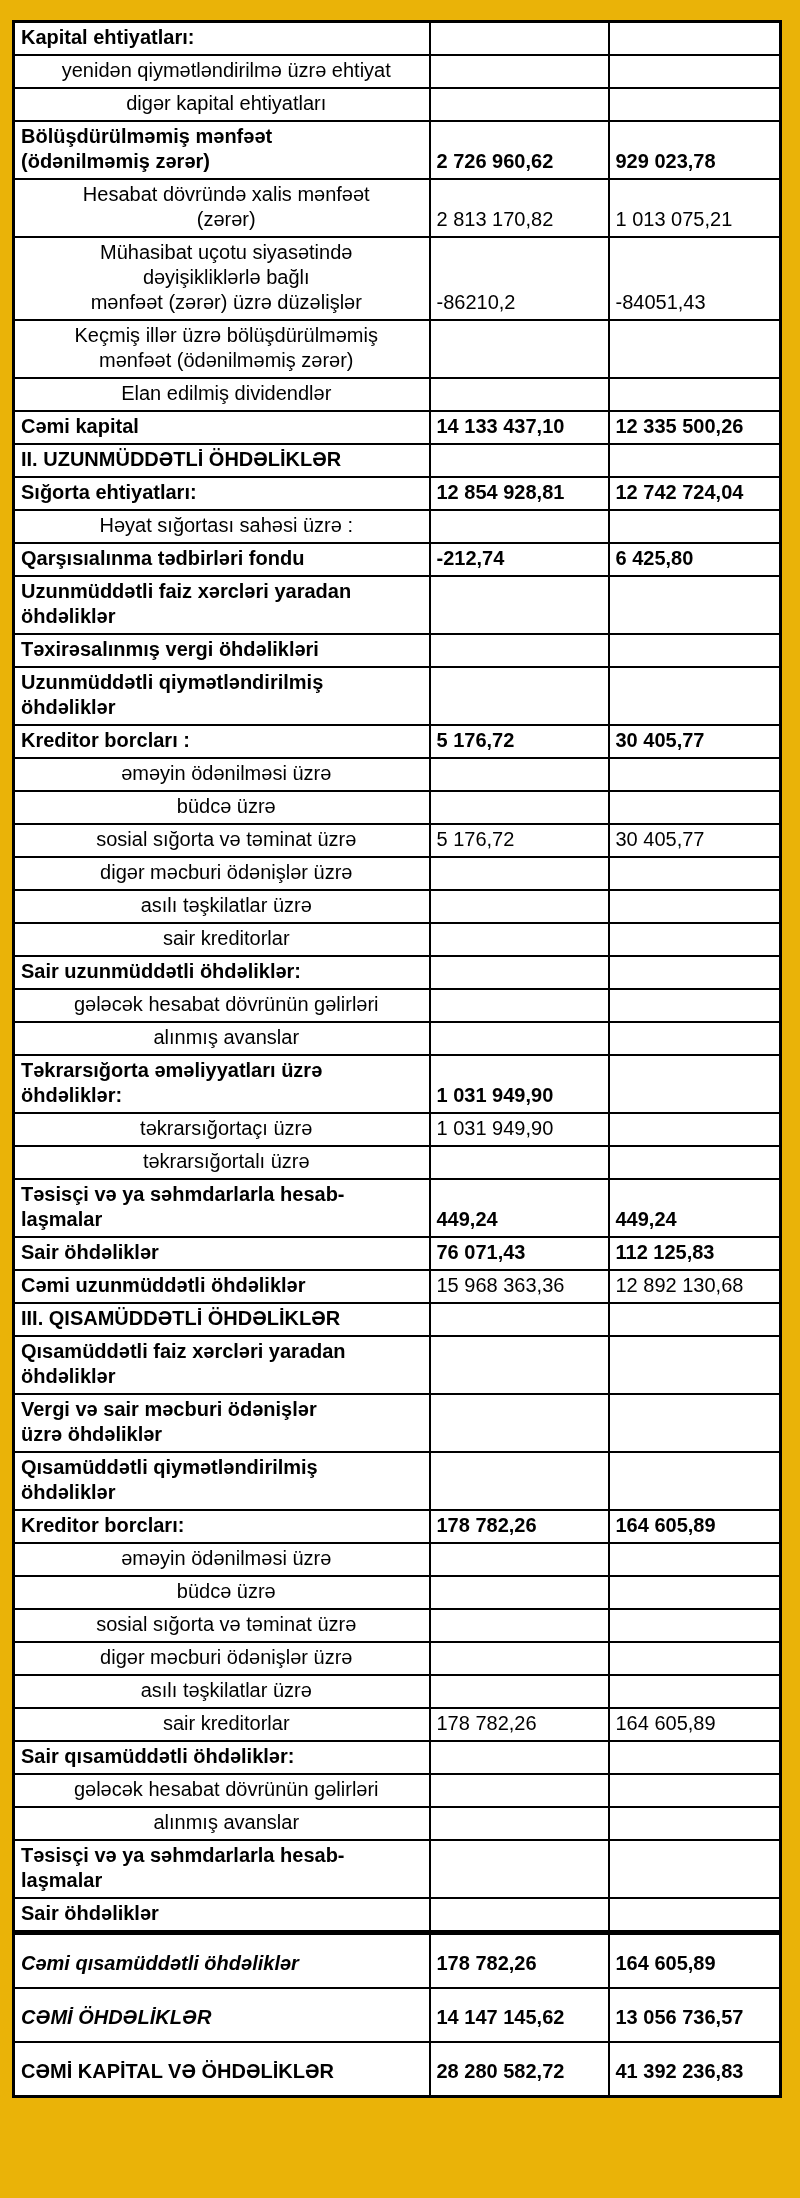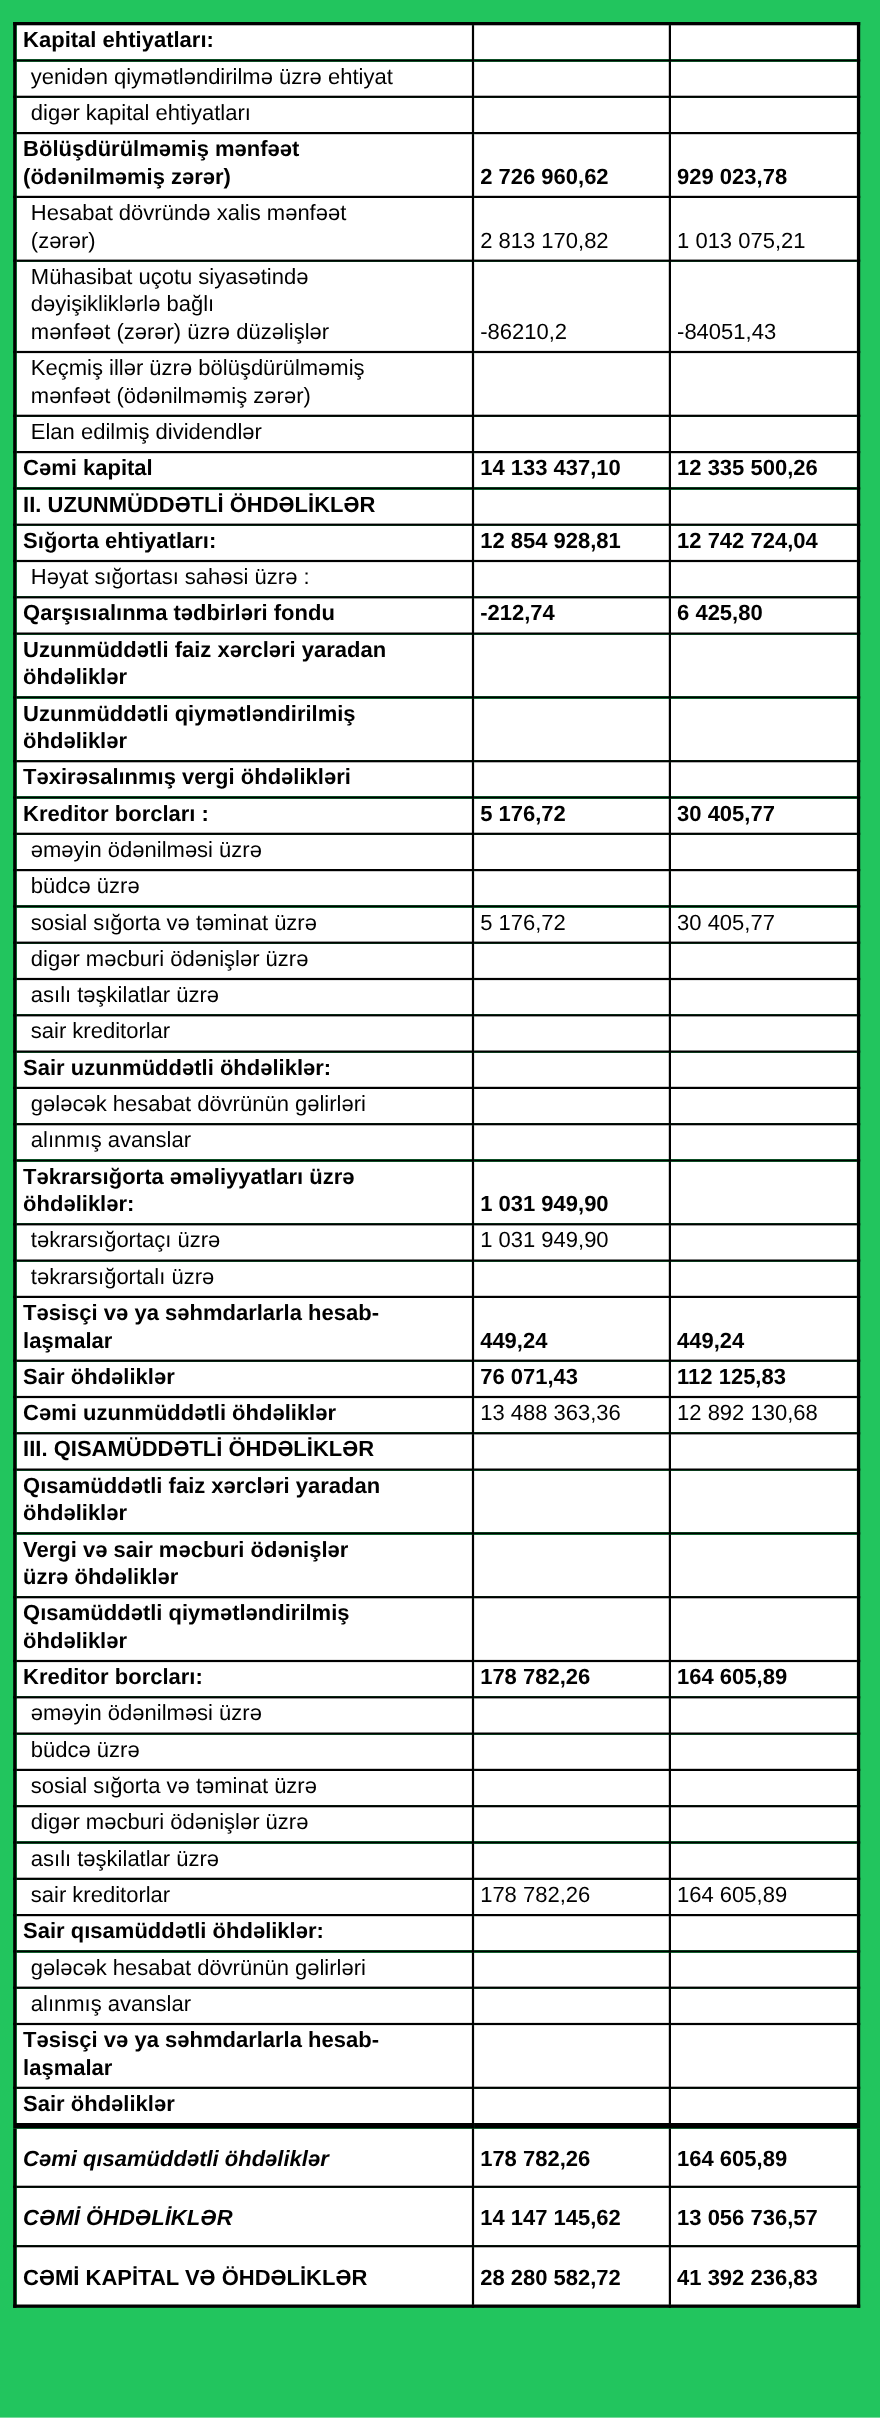--- a/index.html
+++ b/index.html
@@ -10,21 +10,21 @@
   body {
     width: 800px;
     min-height: 2198px;
     font-family: "Liberation Sans", sans-serif;
     color: #000000;
   }
   .sheet {
     position: relative;
     width: 800px;
     min-height: 2198px;
-    background: #22c55e;
+    background: #eab308;
   }
   table.bs {
     position: absolute;
     left: 12px;
     top: 20px;
     width: 767px;
     border-collapse: collapse;
     table-layout: fixed;
     border: 3px solid #000000;
   }
@@ -34,21 +34,21 @@
   table.bs td {
     border: 2px solid #000000;
     font-size: 20px;
     line-height: 25px;
     vertical-align: bottom;
     padding: 2px 4px 4px 6px;
     overflow: hidden;
     background: #ffffff;
   }
   td.label { white-space: pre-line; }
-  td.label.ind { padding-left: 13px; }
+  td.label.ind { padding-left: 13px; text-align: center; }
   td.val { padding-left: 9px; white-space: nowrap; }
   .b { font-weight: bold; }
   .i { font-style: italic; }
   tr.thick td { border-top: 5px solid #000000; }
   tr.tall td { padding-top: 16px; padding-bottom: 11px; margin-left: 15px; }
 </style>
 </head>
 <body>
 
 <div class="sheet">
@@ -129,27 +129,27 @@
           <td class="val b">-212,74</td>
           <td class="val b">6 425,80</td>
         </tr>
         <tr>
           <td class="label b">Uzunmüddətli faiz xərcləri yaradan
 öhdəliklər</td>
           <td class="val"></td>
           <td class="val"></td>
         </tr>
         <tr>
+          <td class="label b">Təxirəsalınmış vergi öhdəlikləri</td>
+          <td class="val"></td>
+          <td class="val"></td>
+        </tr>
+        <tr>
           <td class="label b">Uzunmüddətli qiymətləndirilmiş
 öhdəliklər</td>
-          <td class="val"></td>
-          <td class="val"></td>
-        </tr>
-        <tr>
-          <td class="label b">Təxirəsalınmış vergi öhdəlikləri</td>
           <td class="val"></td>
           <td class="val"></td>
         </tr>
         <tr>
           <td class="label b">Kreditor borcları :</td>
           <td class="val b">5 176,72</td>
           <td class="val b">30 405,77</td>
         </tr>
         <tr>
           <td class="label ind">əməyin ödənilməsi üzrə</td>
@@ -218,21 +218,21 @@
           <td class="val b">449,24</td>
           <td class="val b">449,24</td>
         </tr>
         <tr>
           <td class="label b">Sair öhdəliklər</td>
           <td class="val b">76 071,43</td>
           <td class="val b">112 125,83</td>
         </tr>
         <tr>
           <td class="label b">Cəmi uzunmüddətli öhdəliklər</td>
-          <td class="val">13 488 363,36</td>
+          <td class="val">15 968 363,36</td>
           <td class="val">12 892 130,68</td>
         </tr>
         <tr>
           <td class="label b">III. QISAMÜDDƏTLİ ÖHDƏLİKLƏR</td>
           <td class="val"></td>
           <td class="val"></td>
         </tr>
         <tr>
           <td class="label b">Qısamüddətli faiz xərcləri yaradan
 öhdəliklər</td>

